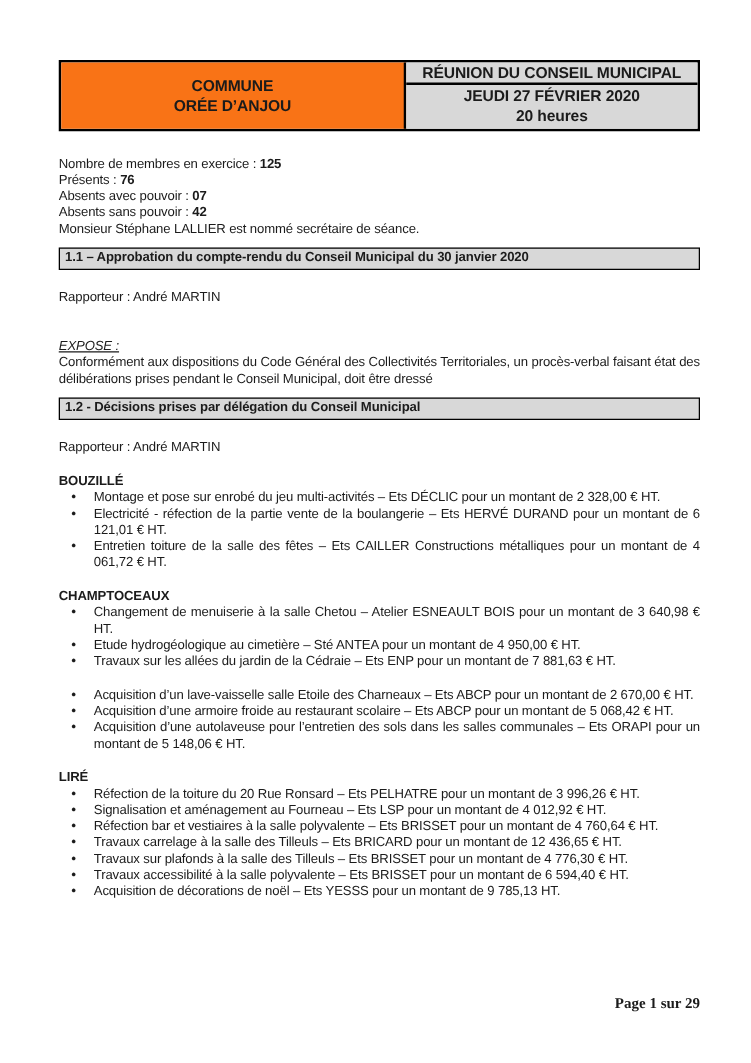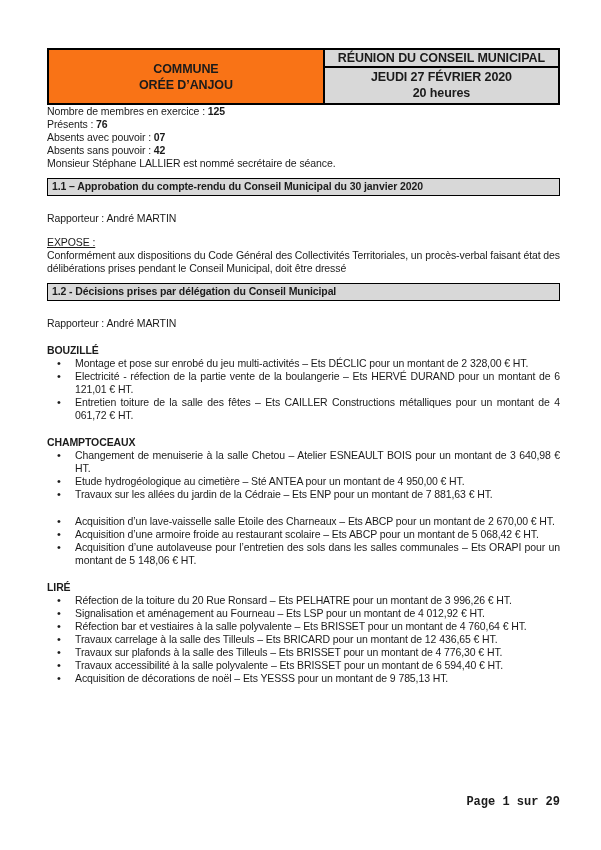--- a/index.html
+++ b/index.html
@@ -43,33 +43,33 @@
     font-weight: bold;
     font-size: 12.5px;
     line-height: 16px;
   }
   .header-cell-right .meeting-title-row {
     border-bottom: 2px solid #000;
     padding: 0 2px;
   }
   .header-cell-right .meeting-datetime-row { padding: 1px 2px 2px; }
   
-  .attendance { }
+  .attendance { margin-top: 20px; }
   .attendance-line .num { font-weight: bold; }
   
   .section-bar {
     background: #d8d8d8;
     border: 1px solid #000;
     font-weight: bold;
     padding: 1px 4px 2px;
     margin-top: 8px;
   }
   .rapporteur { padding-top: 16px; }
   
-  .expose-heading { margin-top: 11px; text-decoration: underline; }
+  .expose-heading { margin-top: 26px; text-decoration: underline; font-style: italic; }
   .paragraph { text-align: justify; }
   
   .group { margin-top: 14px; }
   .group-name { font-weight: bold; }
   ul.decisions { list-style: none; }
   ul.decisions > li {
     position: relative;
     padding-left: 28px;
     text-align: justify;
   }
@@ -89,21 +89,21 @@
     content: "o";
     position: absolute;
     left: 30px;
     font-size: 9.5px;
   }
   
   .page-footer {
     position: absolute;
     top: 796px;
     right: 41px;
-    font-family: Liberation Mono, monospace;
+    font-family: Liberation Serif, serif;
     font-weight: bold;
     font-size: 12px;
     letter-spacing: 0;
   }
 </style>
 </head>
 <body>
 
 <div class="page">
 

